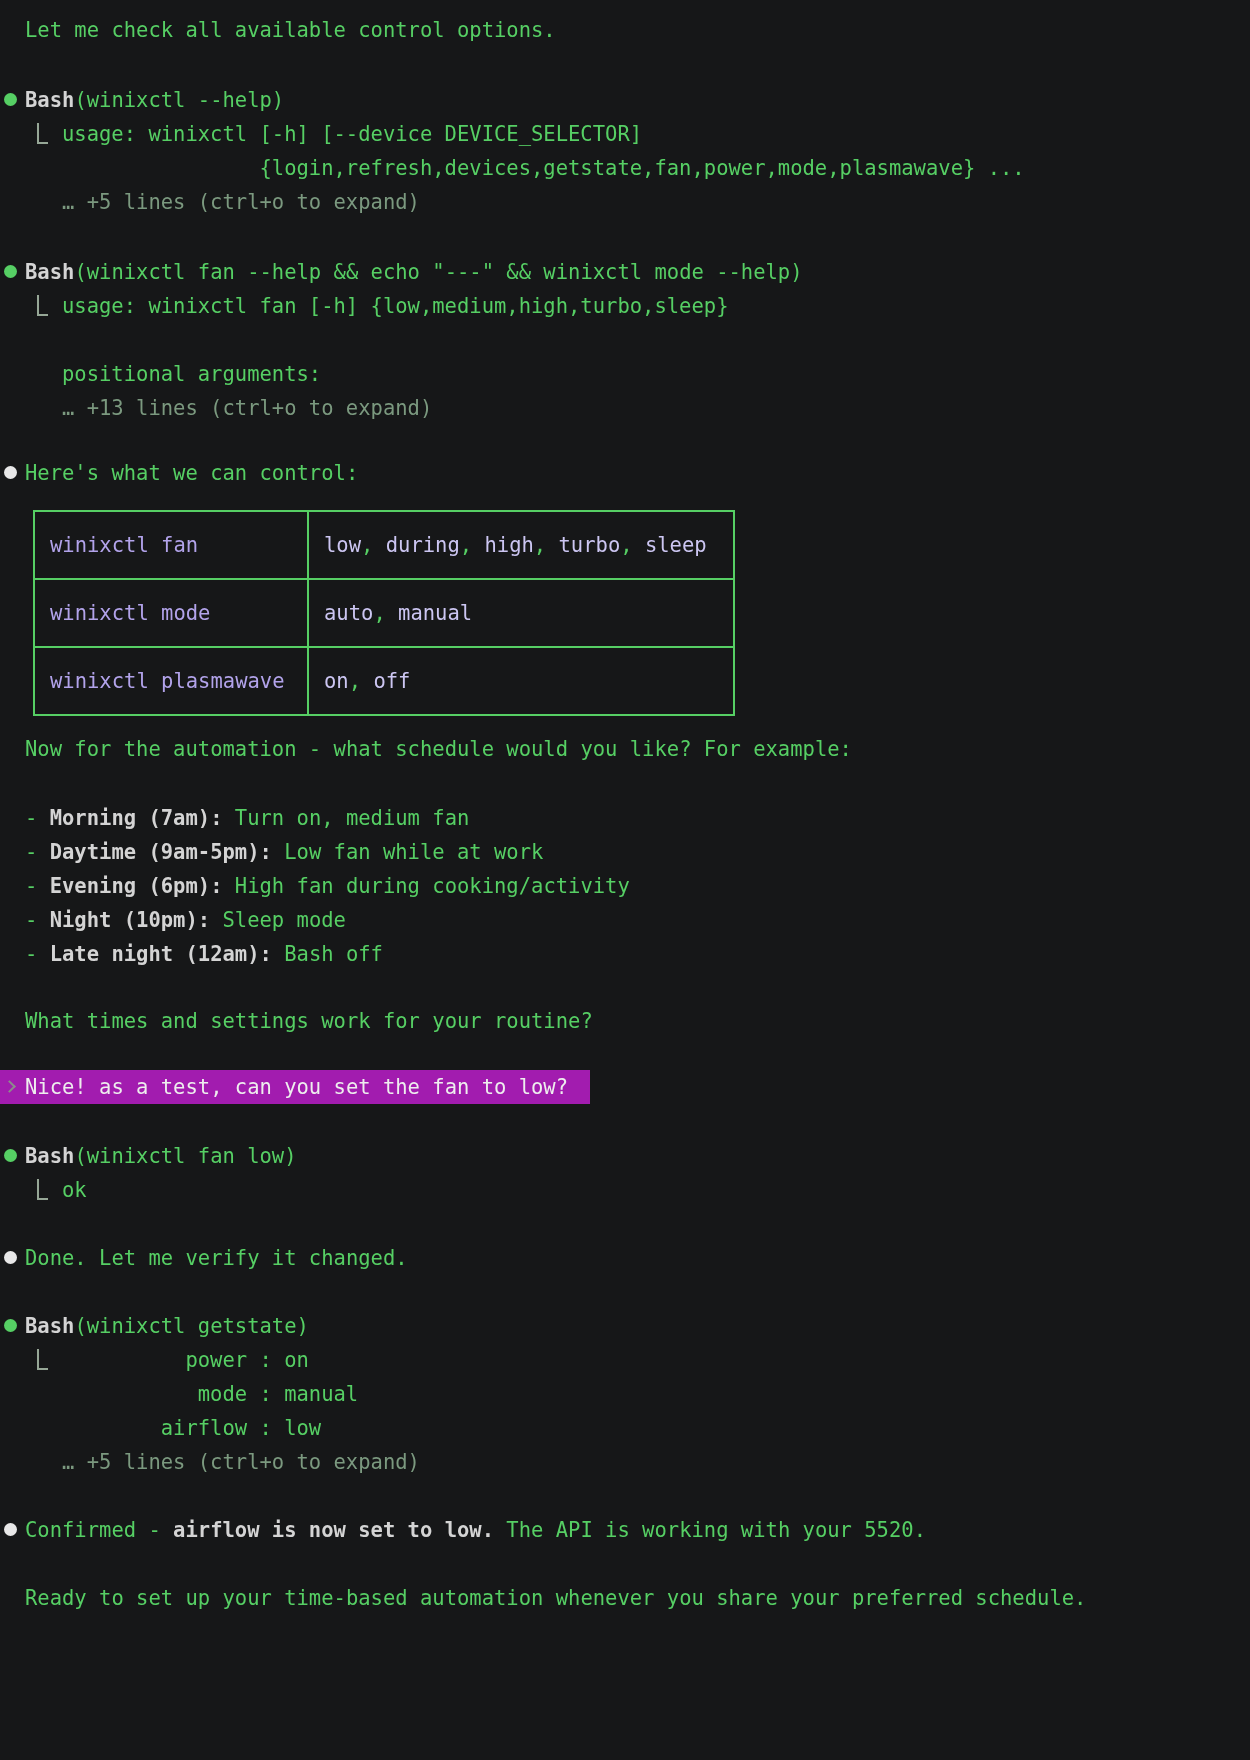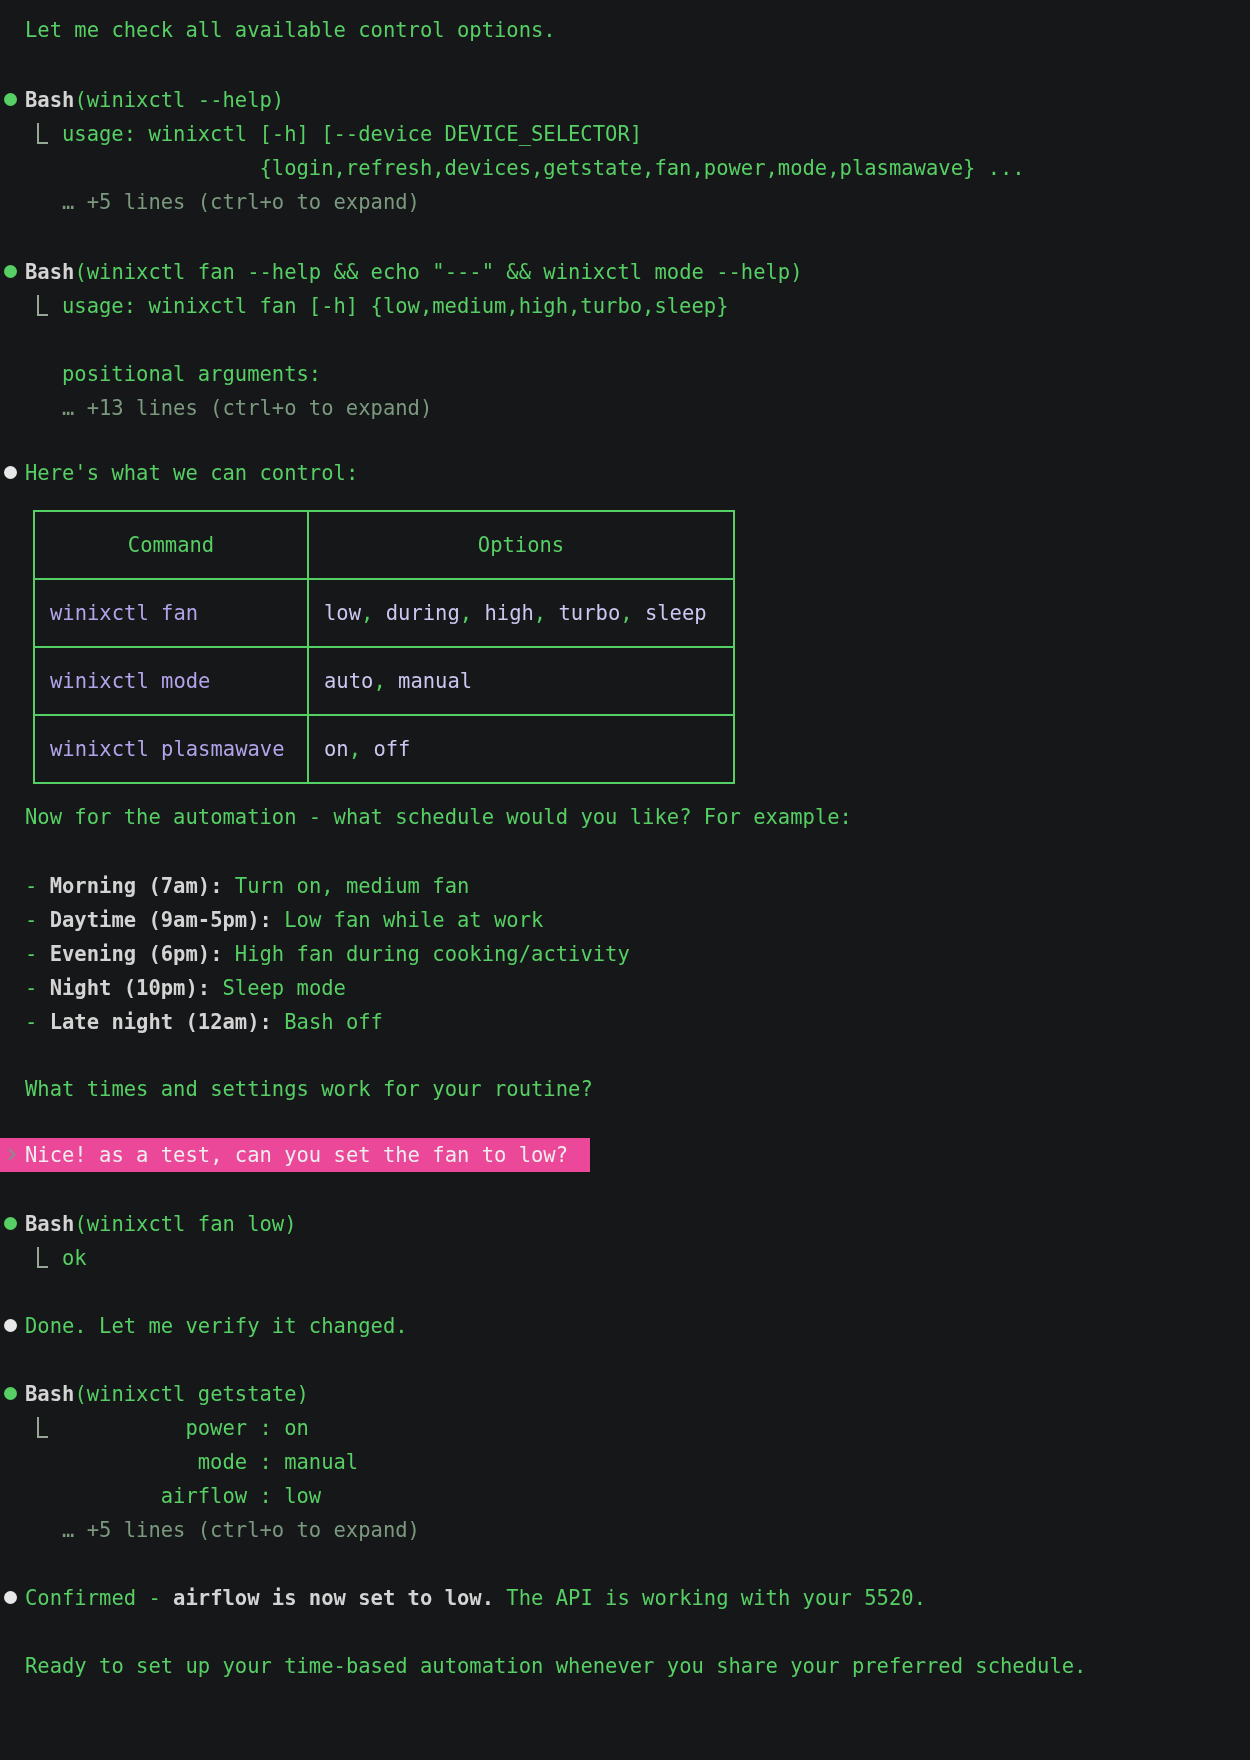--- a/index.html
+++ b/index.html
@@ -34,21 +34,21 @@
   table.ctl td,table.ctl th{border:2px solid #56cf64;height:68px;padding:0;font-weight:normal;}
   table.ctl th{text-align:center;color:#56cf64;}
   table.ctl td{padding-left:15px;text-align:left;}
   col.c1{width:274px;} col.c2{width:426px;}
   .tcmd{color:#b2a3ea;}
   .topt{color:#ccc6f2;}
   .tsep{color:#56cf64;}
   
   .inputbar{
     position:relative;display:inline-block;
-    background:#ec4899;height:34px;line-height:34px;
+    background:#a21caf;height:34px;line-height:34px;
     padding-left:25px;padding-right:22px;
     color:#eeeeee;white-space:nowrap;
   }
   .chev{position:absolute;left:5px;top:12px;width:9px;height:9px;
     border-top:2.5px solid #8b8b8b;border-right:2.5px solid #8b8b8b;
     transform:rotate(45deg);}
 </style>
 </head>
 <body>
 
@@ -89,24 +89,20 @@
     <span class="bullet text"></span>
     <span class="g">Here's what we can control:</span>
   </div>
 
   <table class="ctl mt20">
     <colgroup>
         <col class="c1">
         <col class="c2">
       </colgroup>
     <tbody>
-        <tr>
-      <th>Command</th>
-      <th>Options</th>
-    </tr>
     <tr>
       <td class="tcmd">winixctl fan</td>
       <td><span class="topt">low</span><span class="tsep">, </span><span class="topt">during</span><span class="tsep">, </span><span class="topt">high</span><span class="tsep">, </span><span class="topt">turbo</span><span class="tsep">, </span><span class="topt">sleep</span></td>
     </tr>
     <tr>
       <td class="tcmd">winixctl mode</td>
       <td><span class="topt">auto</span><span class="tsep">, </span><span class="topt">manual</span></td>
     </tr>
     <tr>
       <td class="tcmd">winixctl plasmawave</td>

